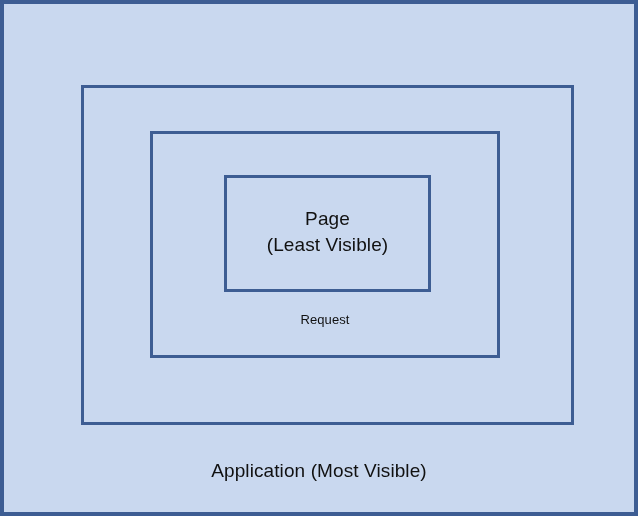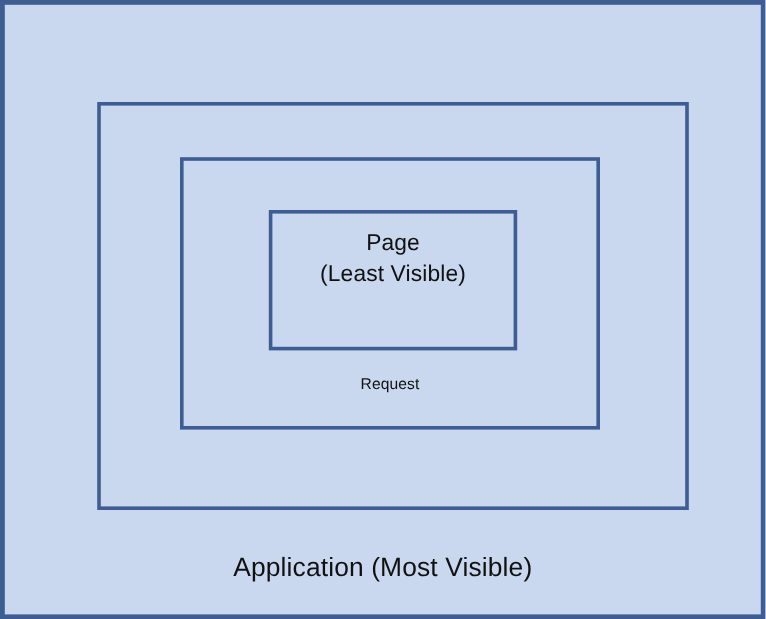--- a/index.html
+++ b/index.html
@@ -60,36 +60,36 @@
     font-size: 13px;
     line-height: 1.28;
     letter-spacing: 0.1px;
     white-space: pre-line;
     pointer-events: none;
   }
 
   
   .label-application {
     top: 455px;
-    font-size: 22px;
+    font-size: 19px;
   }
 
   
   .label-session {
     top: 288px;
   }
 
   
   .label-request {
     top: 178px;
   }
 
   
   .label-page {
-    top: 12px;
+    top: 28px;
     font-size: 19px;
     line-height: 1.38;
   }
 </style>
 </head>
 <body>
 
 <div id="diagram-root">
 
   <div class="layer-label label-application">Application (Most Visible)</div>

